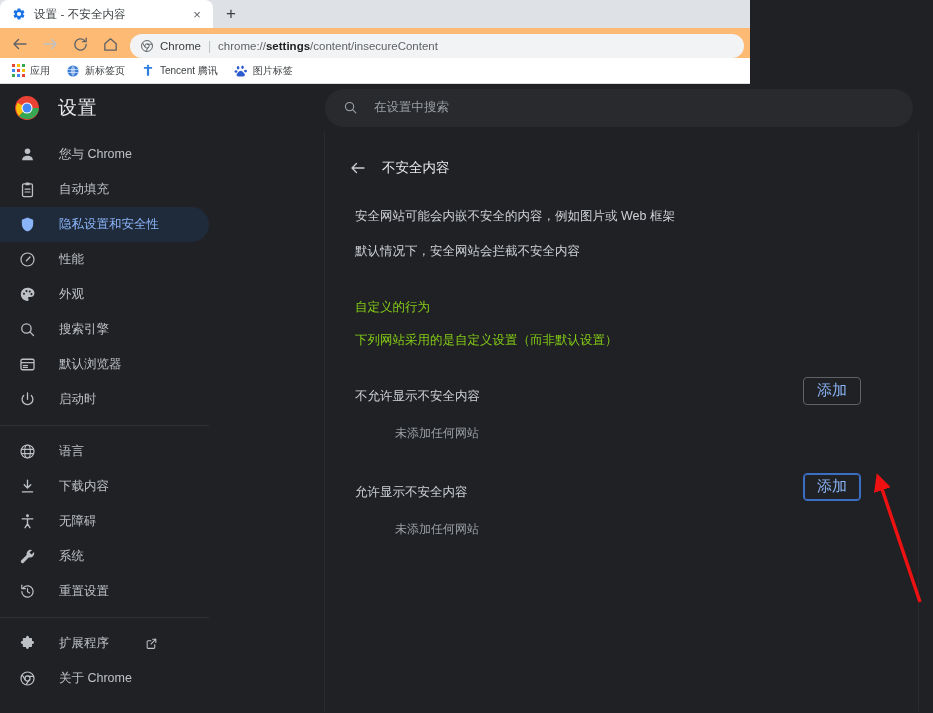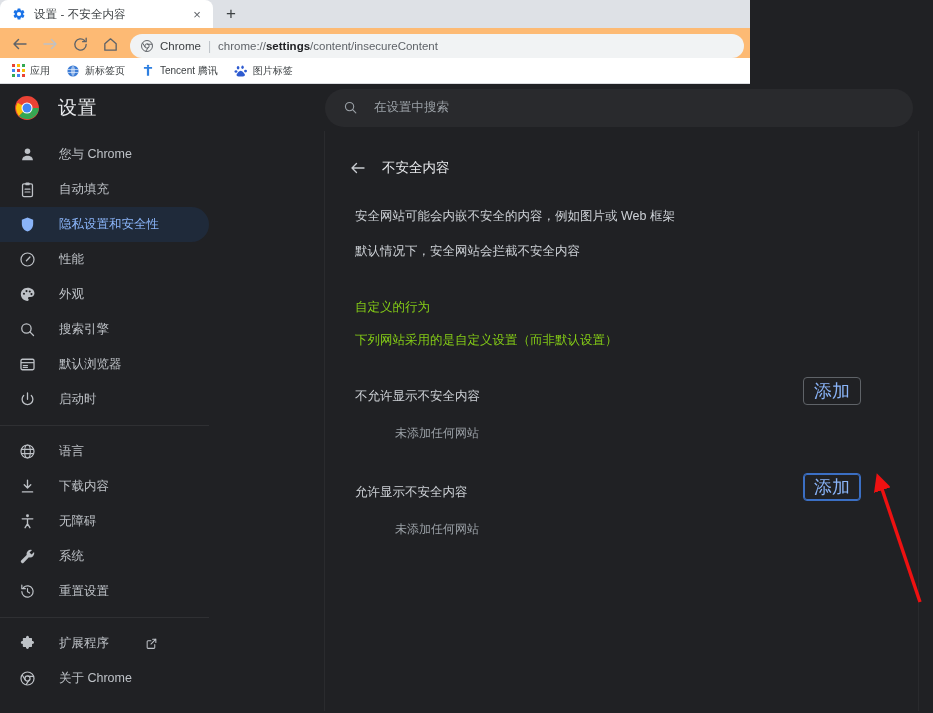--- a/index.html
+++ b/index.html
@@ -244,21 +244,21 @@
     padding-right: 36px;
     margin-top: 28px;
   }
   .perm-label { flex: 1 1 auto; font-size: 12.5px; color: #cdd1d6; }
   .add-btn {
     width: 58px; height: 28px;
     border-radius: 4px;
     border: 1px solid #5f6368;
     background: transparent;
     color: #8ab4f8;
-    font-size: 18px;
+    font-size: 15px;
     font-family: inherit;
     display: flex; align-items: center; justify-content: center;
     flex: 0 0 58px;
   }
   .add-btn.focused {
     border-color: #3b6fc4;
     box-shadow: 0 0 0 1px #3b6fc4 inset;
   }
   .empty-note {
     font-size: 12px; color: #9aa0a6;

